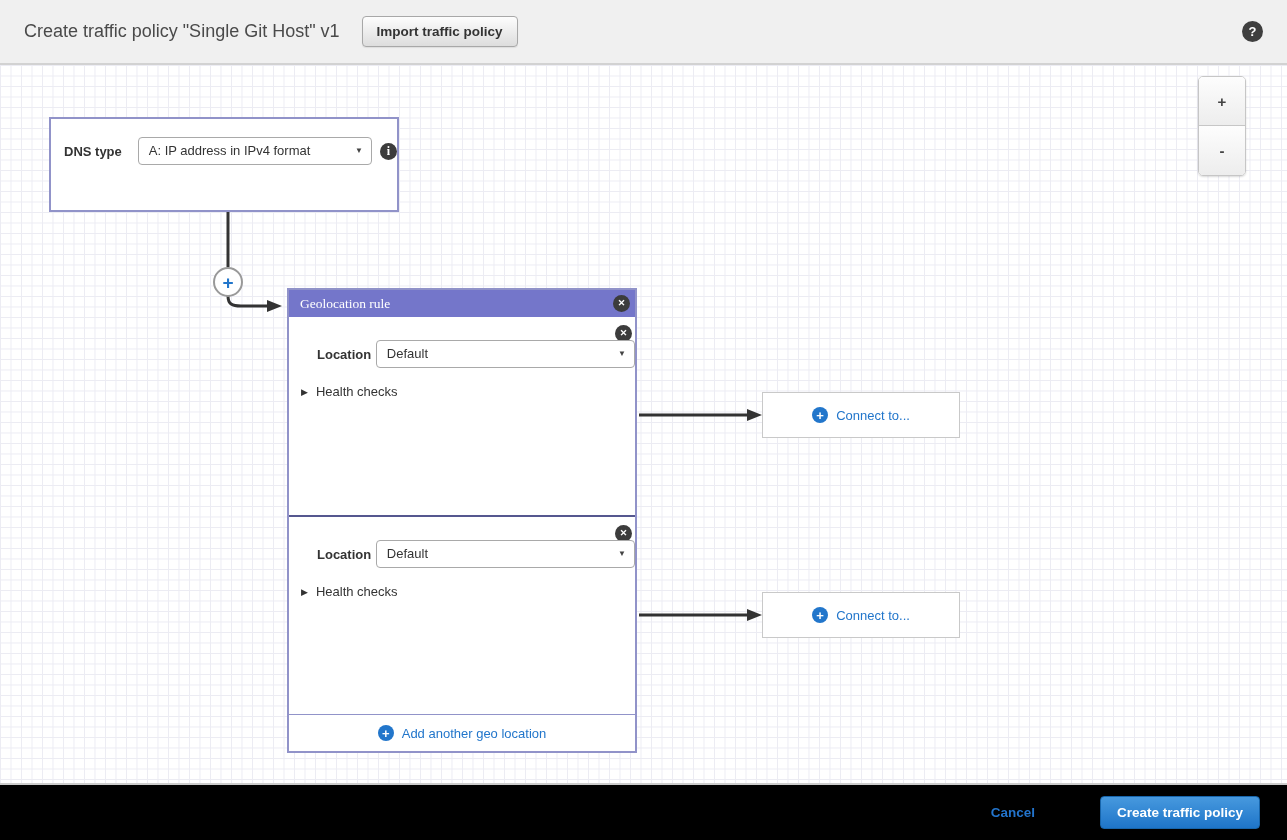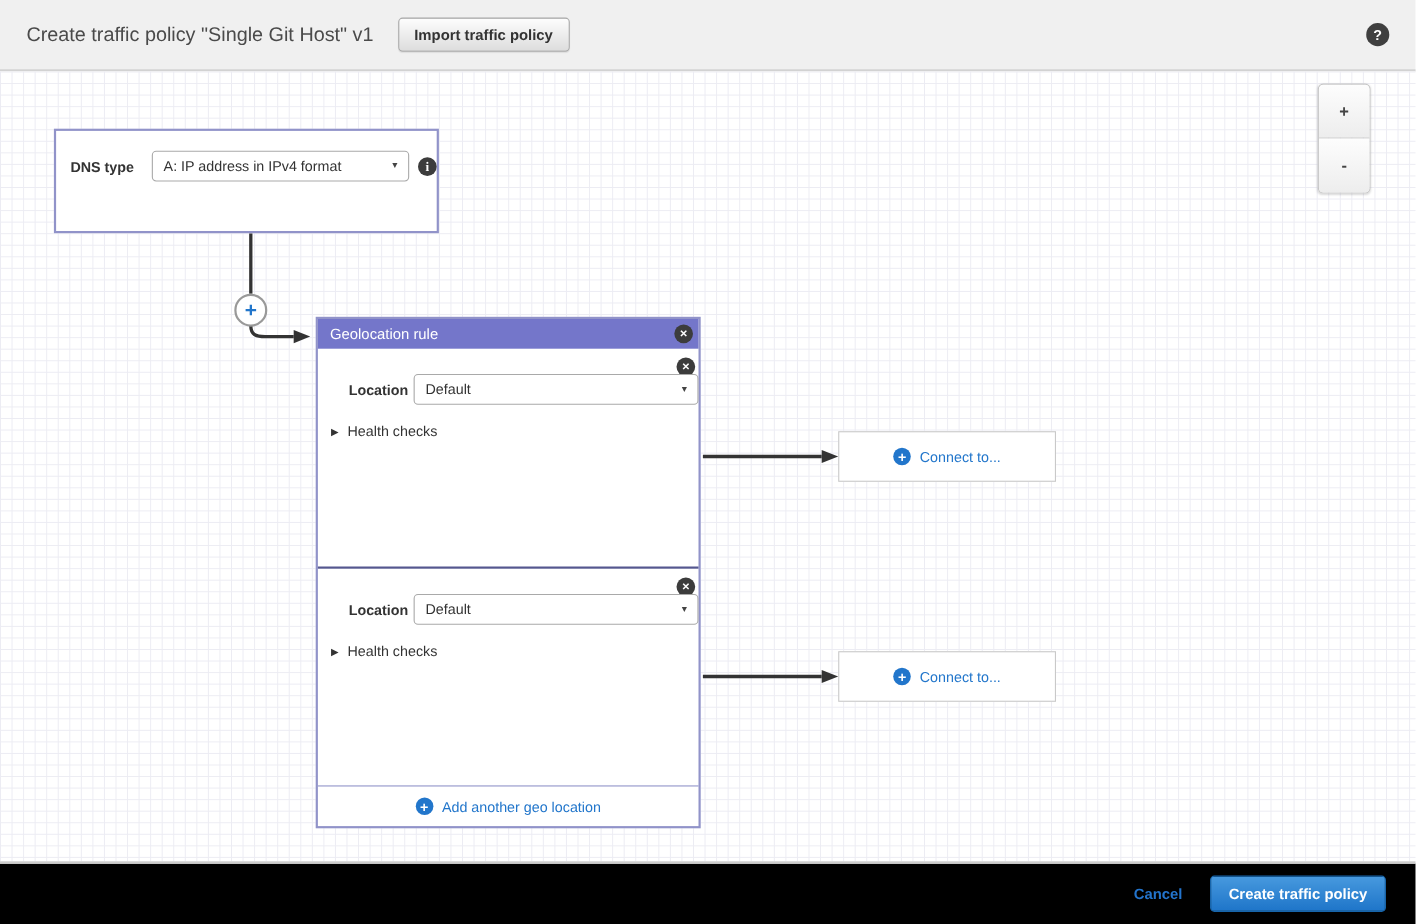--- a/index.html
+++ b/index.html
@@ -122,21 +122,21 @@
     justify-content: center;
     cursor: pointer;
     flex: 0 0 auto;
   }
   .info-glyph { font-family: "Liberation Serif", serif; font-size: 12px; font-weight: bold; line-height: 1; }
   .close-glyph { font-size: 9px; font-weight: bold; line-height: 1; }
   .start-body .dark-circle { margin-left: 8px; }
 
   
   .geo-rule { left: 287px; top: 223px; width: 350px; height: 465px; display: flex; flex-direction: column; }
-  .geo-rule .box-header { flex: 0 0 27px; }
+  .geo-rule .box-header { flex: 0 0 27px; font-family: Liberation Serif, serif; }
   .header-close { position: absolute; right: 5px; top: 5px; }
   .geo-section { position: relative; flex: 0 0 198px; }
   .geo-section.second { flex: 0 0 197px; }
   .section-close { position: absolute; right: 3px; top: 8px; }
   .section-info { position: absolute; right: 10px; top: 26px; }
   .loc-row {
     display: flex;
     align-items: center;
     padding-top: 23px;
     padding-left: 28px;
@@ -252,20 +252,21 @@
     background: linear-gradient(#4799de, #1e75c9);
     border: 1px solid #1765ab;
     border-radius: 4px;
     padding: 8px 16px;
     font-family: "Liberation Sans", sans-serif;
     font-size: 13.5px;
     font-weight: bold;
     color: #fff;
     box-shadow: 0 1px 1px rgba(0,0,0,0.15);
     cursor: pointer;
+    margin-left: 40px;
   }
 </style>
 </head>
 <body>
 
 <div class="top-bar">
   <h1 class="page-title">Create traffic policy "Single Git Host" v1</h1>
   <button class="btn-gray">Import traffic policy</button>
   <div class="spacer"></div>
   <div class="help-circle">?</div>

